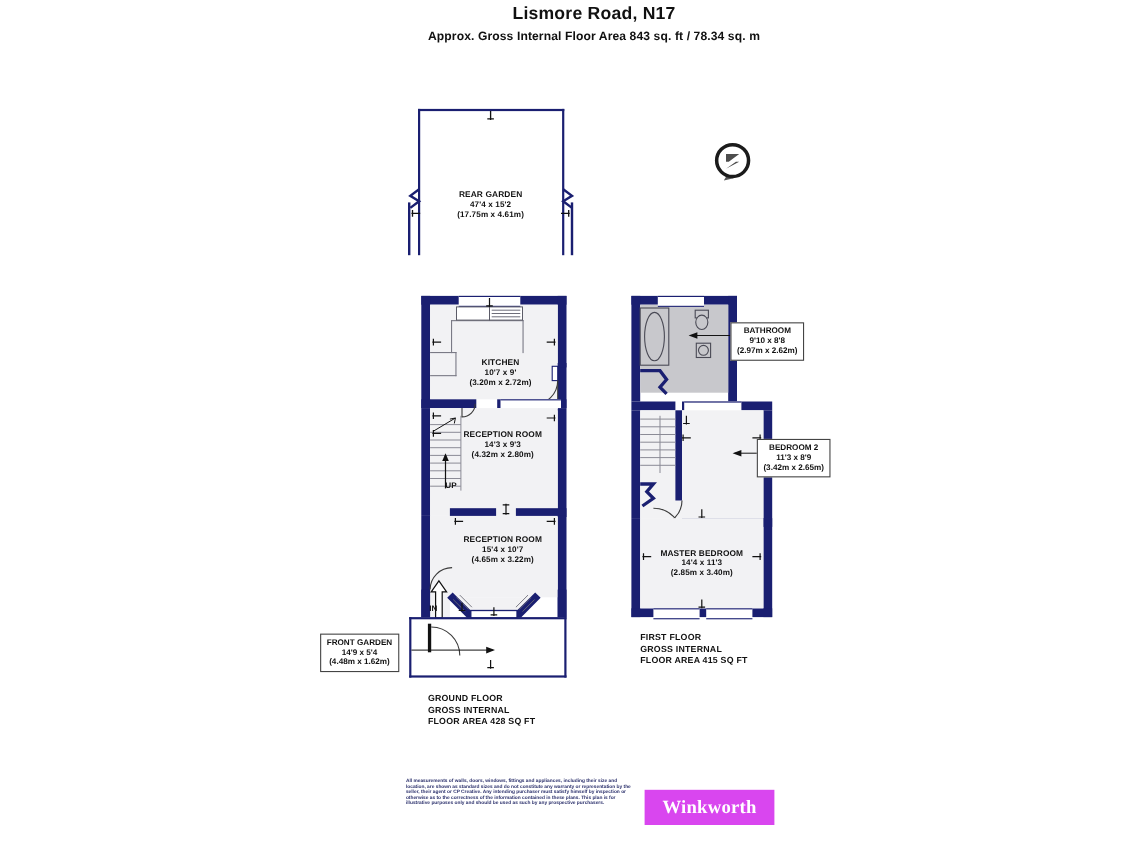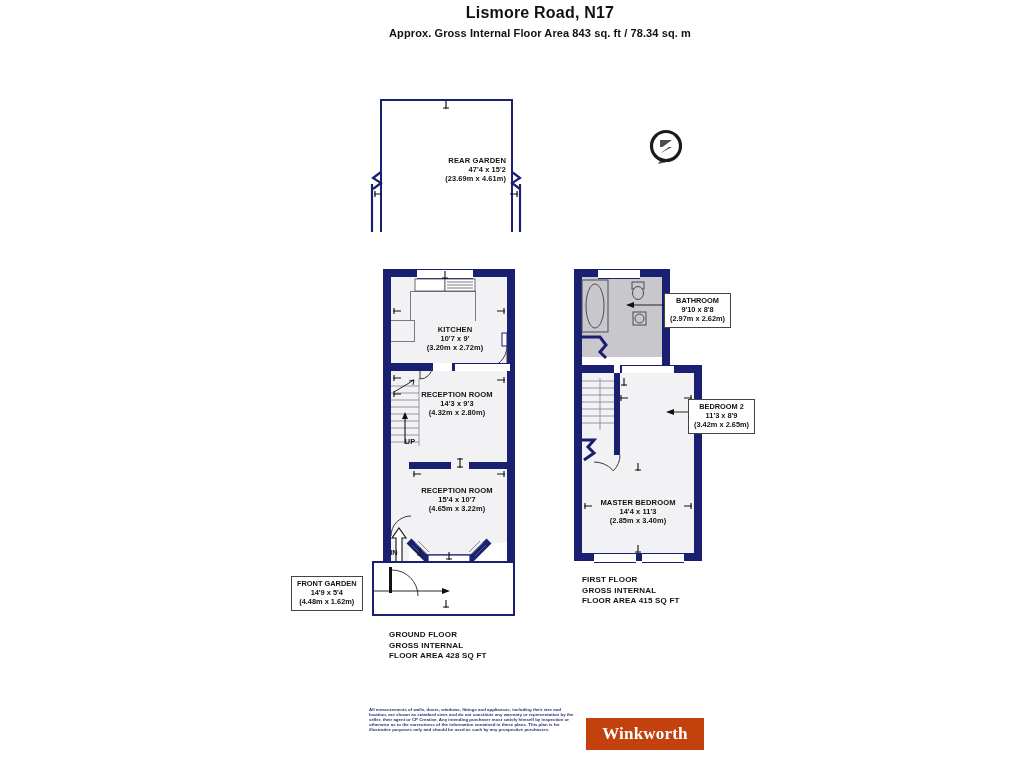--- a/index.html
+++ b/index.html
@@ -55,21 +55,21 @@
   .compass{position:absolute;left:613px;top:126px;width:48px;height:48px;}
 
   
   .disclaimer{
     position:absolute;left:341px;top:707px;width:205px;
     font-size:4.4px;line-height:5.1px;color:#2a2f6b;font-weight:700;
     letter-spacing:0px;
   }
   .logo{
     position:absolute;left:558px;top:718px;width:118px;height:32px;
-    background:#c2410c;display:flex;align-items:center;justify-content:center;
+    background:#d946ef;display:flex;align-items:center;justify-content:center;
   }
   .logo span{
     font-family:"Liberation Serif","DejaVu Serif",serif;
     color:#fff;font-size:17px;font-weight:700;letter-spacing:.2px;
   }
 </style>
 </head>
 <body>
 
 <div class="page">
@@ -95,24 +95,24 @@
       <path d="M353 172 L345 178 L353 183 L345 189" fill="none" stroke="#1a1f71" stroke-width="2.2"></path>
       <path d="M484 172 L492 178 L484 183 L492 189" fill="none" stroke="#1a1f71" stroke-width="2.2"></path>
       <path d="M344 184 L344 232" fill="none" stroke="#1a1f71" stroke-width="2.2"></path>
       <path d="M492 184 L492 232" fill="none" stroke="#1a1f71" stroke-width="2.2"></path>
 
       <path d="M418 101 L418 109 M415 108 L421 108" stroke="#111" stroke-width="1.2" fill="none"></path>
       <path d="M346 194 L354 194 M347 191 L347 197" stroke="#111" stroke-width="1.2" fill="none"></path>
       <path d="M490 194 L482 194 M489 191 L489 197" stroke="#111" stroke-width="1.2" fill="none"></path>
     </svg>
 
-    <div class="label" style="left:358px;top:156px;width:120px;text-align:right;">
+    <div class="label" style="left:358px;top:172px;width:120px;">
       <div class="ln1">REAR GARDEN</div>
       <div class="ln2">47'4 x 15'2</div>
-      <div class="ln3">(23.69m x 4.61m)</div>
+      <div class="ln3">(17.75m x 4.61m)</div>
     </div>
 
     <div class="wall" style="left:355px;top:269px;width:132px;height:8px;"></div>
     <div class="wall" style="left:355px;top:269px;width:8px;height:102px;"></div>
     <div class="wall" style="left:479px;top:269px;width:8px;height:102px;"></div>
     <div class="room" style="left:363px;top:277px;width:116px;height:86px;"></div>
 
     <div class="window" style="left:389px;top:269px;width:56px;height:8px;"></div>
 
     <div class="thin" style="left:382px;top:291px;width:1px;height:30px;"></div>

